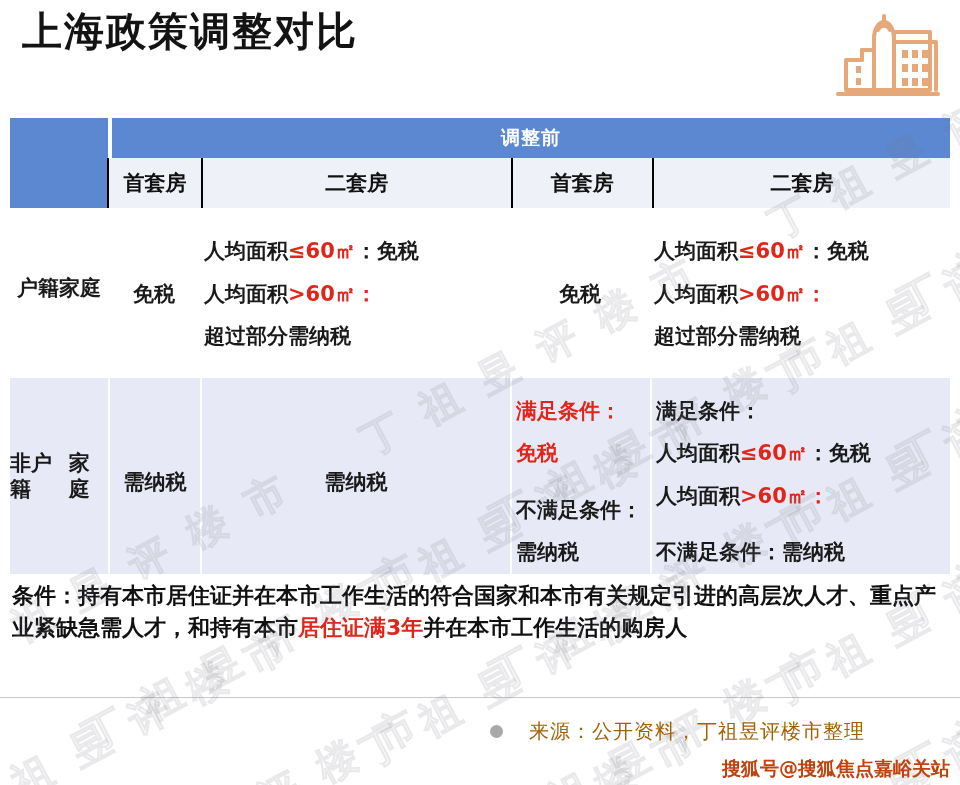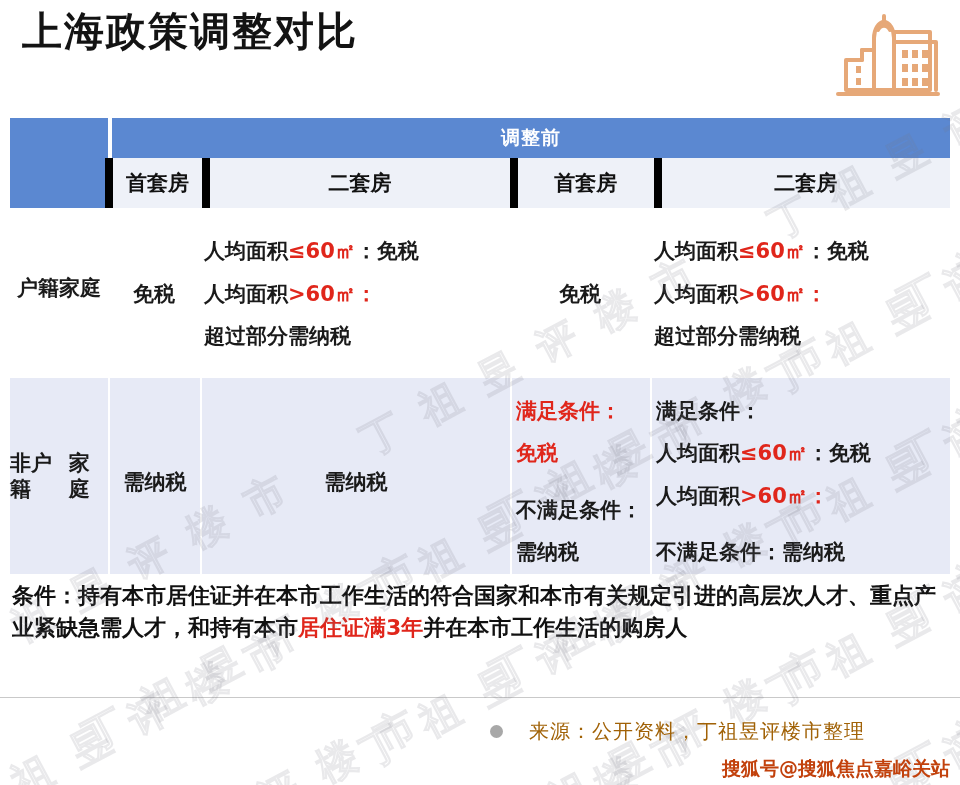--- a/index.html
+++ b/index.html
@@ -42,21 +42,21 @@
     flex:1;background:#5b88d1;color:#ffffff;
     font-size:19px;font-weight:700;letter-spacing:1px;
     display:flex;align-items:center;justify-content:center;
   }
   .hdr .band.b2{margin-left:2px;}
   .subhdr{display:flex;height:50px;background:#eef1f8;}
   .subhdr .corner{width:98px;background:#5b88d1;}
   .subhdr .cell{
     display:flex;align-items:center;justify-content:center;
     font-size:21px;font-weight:700;color:#111;
-    border-left:8px solid #000000;
+    border-left:2px solid #000000;
   }
   .c1{width:92px;}
   .c2{width:310px;}
   .c3{width:140px;}
   .c4{width:298px;}
 
   .row{display:flex;}
   .row1{background:#ffffff;min-height:160px;}
   .row2{background:#e7eaf6;min-height:190px;margin-top:10px;}
   .row .cell{

